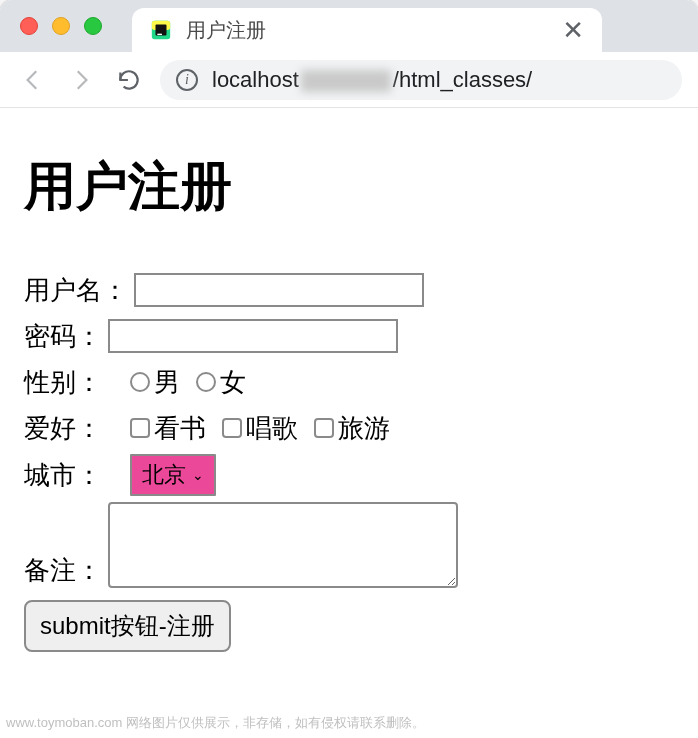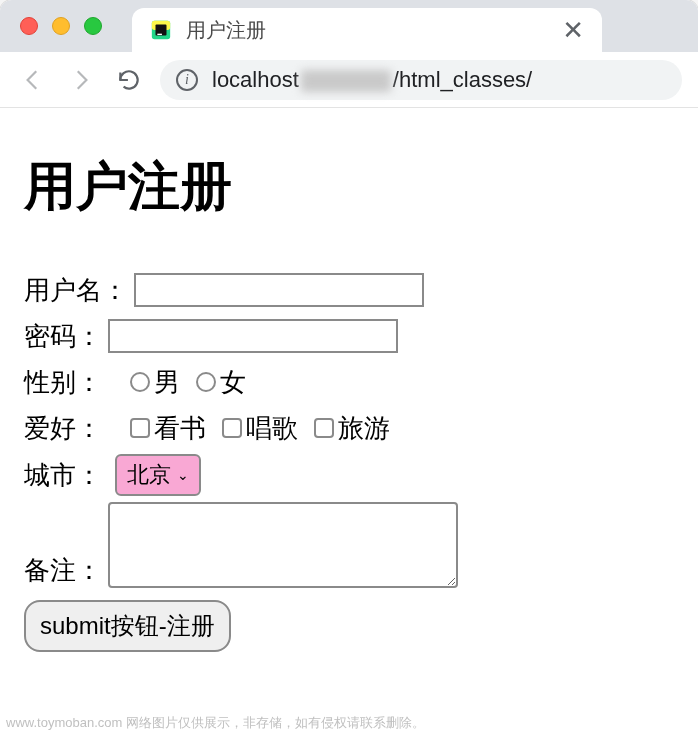--- a/index.html
+++ b/index.html
@@ -136,36 +136,36 @@
     }
     .radio-item, .check-item { display: flex; align-items:center; gap: 4px; }
     .radio-box {
       width: 20px; height:20px; border:2px solid #8a8a8a; border-radius:50%;
     }
     .check-box {
       width: 20px; height:20px; border:2px solid #8a8a8a; border-radius:4px;
     }
     .select-box {
       display:inline-flex; align-items:center; gap:6px;
-      border:2px solid #8a8a8a; border-radius:6px;
-      padding: 4px 10px; margin-left: 13px;
+      border:2px solid #8a8a8a; border-radius:1px;
+      padding: 4px 10px; margin-left: 28px;
       font-size: 22px;
-      background:#f9a8d4;
+      background:#ec4899;
     }
     .select-box .caret { font-size:14px; }
     textarea {
       border:2px solid #8a8a8a; border-radius:4px;
       width: 350px; height: 86px;
       margin-left: 6px;
       resize: both;
       font-size:20px;
     }
     .submit-btn {
       display:inline-block;
-      border:2px solid #8a8a8a; border-radius:16px;
+      border:2px solid #8a8a8a; border-radius:8px;
       padding: 8px 14px;
       font-size: 24px;
       background:#efefef;
       margin-top: 6px;
     }
     .watermark-br {
       position:absolute; right:14px; bottom:34px;
       color:#bcbcbc; font-size:16px;
     }
     .watermark-bl {

